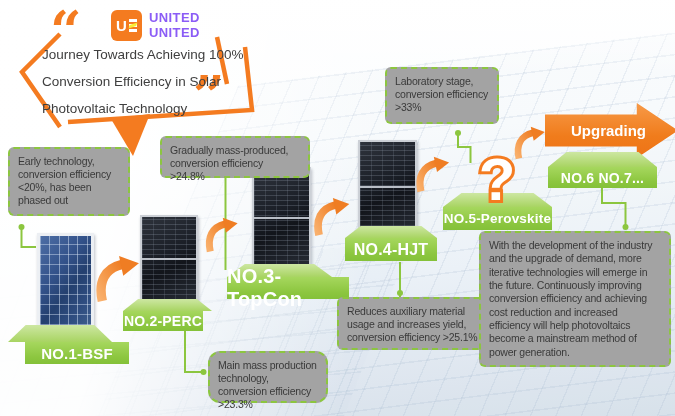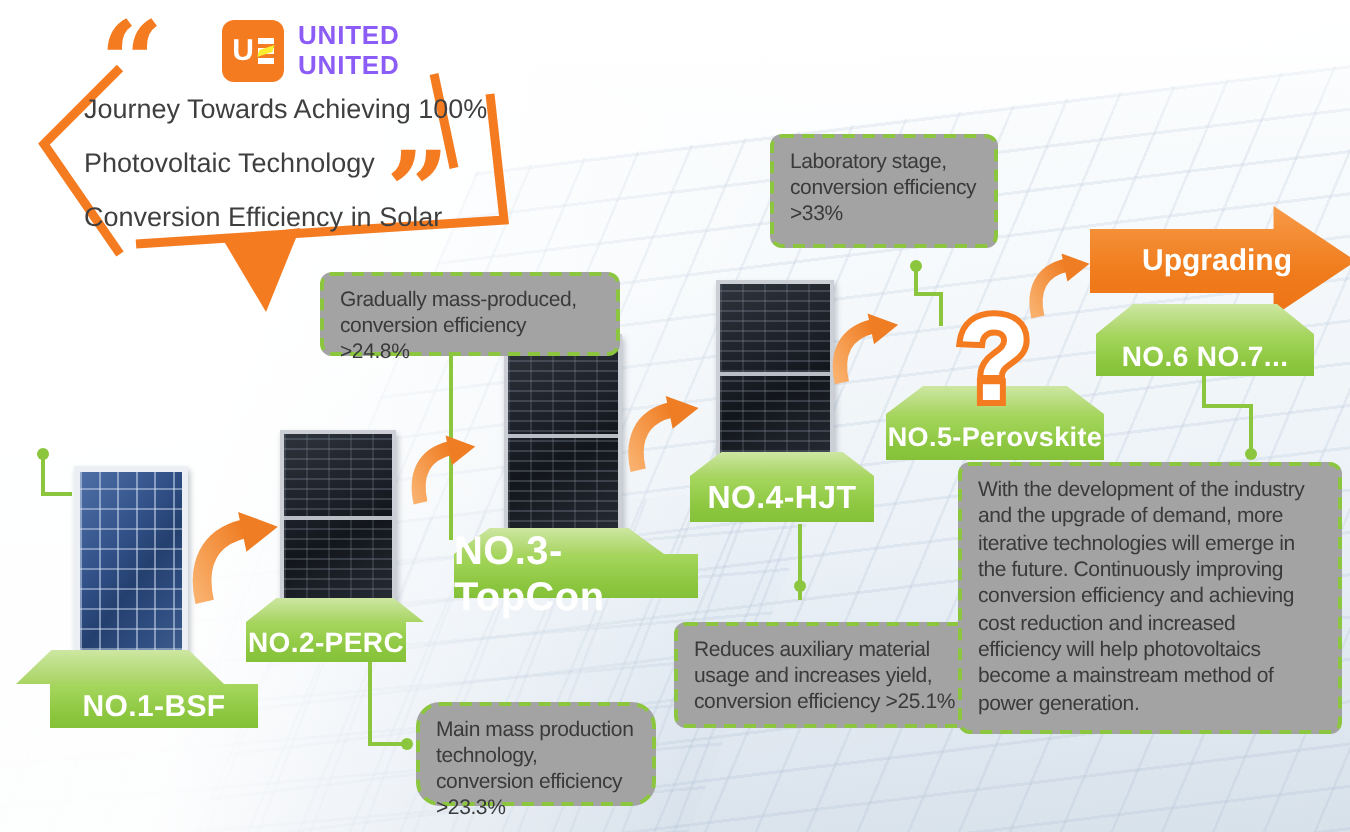--- a/index.html
+++ b/index.html
@@ -171,23 +171,24 @@
     </svg>
   <svg class="swoosh" style="left:413px;top:156px;width:40px;height:37px;" viewBox="0 0 44 46">
     <path d="M7 44 C3 26 9 13 26 9" fill="none" stroke="url(#swg)" stroke-width="9"></path>
     <path d="M23 1 L42 8 L27 20 Z" fill="#ef7d23"></path>
     </svg>
   <svg class="swoosh" style="left:510px;top:126px;width:40px;height:34px;" viewBox="0 0 44 46">
     <path d="M7 44 C3 26 9 13 26 9" fill="none" stroke="url(#swg)" stroke-width="9"></path>
     <path d="M23 1 L42 8 L27 20 Z" fill="#ef7d23"></path>
     </svg>
 
+  <div class="callout" style="left:8px;top:147px;width:122px;height:69px;">Early technology, conversion efficiency &lt;20%, has been phased out</div>
   <div class="callout" style="left:160px;top:125px;width:150px;height:42px;margin-top:11px;">Gradually mass-produced, conversion efficiency &gt;24.8%</div>
   <div class="callout" style="left:208px;top:351px;width:120px;height:52px;border-radius:12px;">Main mass production technology, conversion efficiency &gt;23.3%</div>
-  <div class="callout" style="left:337px;top:311px;width:167px;height:53px;">Reduces auxiliary material usage and increases yield, conversion efficiency &gt;25.1%</div>
+  <div class="callout" style="left:337px;top:297px;width:167px;height:53px;">Reduces auxiliary material usage and increases yield, conversion efficiency &gt;25.1%</div>
   <div class="callout" style="left:385px;top:67px;width:114px;height:57px;">Laboratory stage, conversion efficiency &gt;33%</div>
   <div class="callout" style="left:479px;top:231px;width:192px;line-height:1.27;">With the development of the industry and the upgrade of demand, more iterative technologies will emerge in the future. Continuously improving conversion efficiency and achieving cost reduction and increased efficiency will help photovoltaics become a mainstream method of power generation.</div>
 
   <svg class="bubble-svg" viewBox="0 0 270 170">
     <g stroke="#f47b20" stroke-width="4.5" fill="none" stroke-linejoin="miter">
       <path d="M60 34 L22 72 L60 127"></path>
       <path d="M217 37 L227 84"></path>
       <path d="M245 47 L252 110 L68 122"></path>
     </g>
     <path d="M150 114 L111 119 L133 156 Z" fill="#f47b20"></path>
@@ -206,17 +207,17 @@
       <span class="logo-bolt"></span>
     </div>
     <div class="logo-text">
       <div>UNITED</div>
       <div>UNITED</div>
     </div>
   </div>
 
   <div class="title">
     <div>Journey Towards Achieving 100%</div>
+    <div>Conversion Efficiency in Solar</div>
     <div>Photovoltaic Technology</div>
-    <div>Conversion Efficiency in Solar</div>
   </div>
 
 </div>
 
 </body></html>

